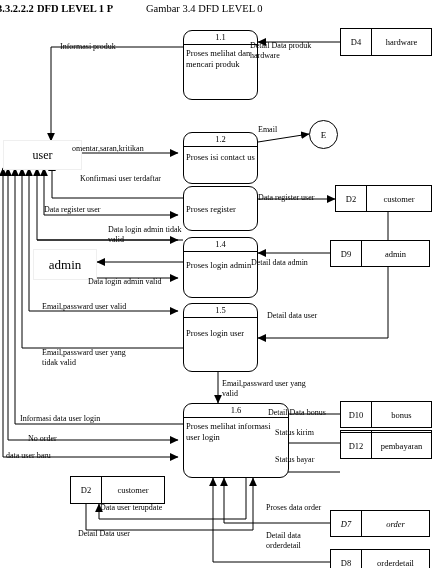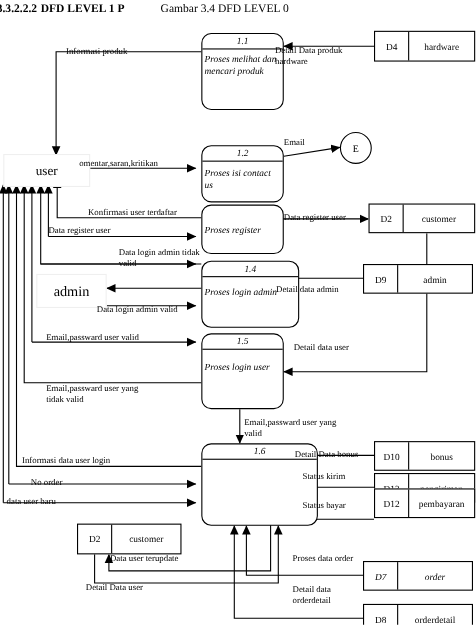--- a/index.html
+++ b/index.html
@@ -11,21 +11,20 @@
   #canvas{position:absolute;left:0;top:0;width:433px;height:568px;}
   svg.layer{position:absolute;left:0;top:0;width:433px;height:568px;pointer-events:none;}
 
   .hdr{position:absolute;font-weight:bold;font-size:10.5px;white-space:nowrap;}
   .hdr2{position:absolute;font-weight:normal;font-size:10.5px;white-space:nowrap;}
 
   
   .proc{
     position:absolute;border:1.2px solid #000;border-radius:9px;background:#fff;
     box-sizing:border-box;
-    font-style:italic;
   }
   .proc .pnum{
     position:absolute;left:0;right:0;top:1px;text-align:center;
     font-size:8.5px;line-height:11px;
   }
   .proc .pdiv{position:absolute;left:0;right:0;border-top:1.1px solid #000;}
   .proc .plbl{
     position:absolute;left:2px;right:2px;text-align:left;
     font-size:8.5px;line-height:10.5px;
   }
@@ -135,37 +134,40 @@
     <div class="pdiv" style="top:13px;"></div>
     <div class="plbl it" style="top:19px;">Proses
 isi contact us</div>
   </div>
 
   <div class="proc nohead" style="left:183px;top:186px;width:75px;height:45px;">
     <div class="plbl">Proses
 register</div>
   </div>
 
-  <div class="proc" style="left:183px;top:237px;width:89px;height:61px;">
+  <div class="proc" style="left:183px;top:237px;width:75px;height:61px;">
     <div class="pnum">1.4</div>
     <div class="pdiv" style="top:13px;"></div>
     <div class="plbl" style="top:22px;">Proses login
 admin</div>
   </div>
 
   <div class="proc" style="left:183px;top:303px;width:75px;height:69px;">
     <div class="pnum">1.5</div>
     <div class="pdiv" style="top:13px;"></div>
     <div class="plbl" style="top:24px;">Proses login
 user</div>
   </div>
 
   <div class="proc" style="left:183px;top:403px;width:106px;height:75px;">
     <div class="pnum">1.6</div>
     <div class="pdiv" style="top:13px;"></div>
+    <div class="plbl" style="top:17px;">Proses melihat
+informasi user
+login</div>
   </div>
 
   <div class="store" style="left:340px;top:28px;width:92px;height:28px;">
     <div class="sid">D4</div>
     <div class="snm">hardware</div>
   </div>
 
   <div class="store" style="left:335px;top:185px;width:97px;height:27px;">
     <div class="sid">D2</div>
     <div class="snm">customer</div>
@@ -179,21 +181,21 @@
   <div class="store" style="left:340px;top:401px;width:92px;height:27px;">
     <div class="sid">D10</div>
     <div class="snm">bonus</div>
   </div>
 
   <div class="store" style="left:340px;top:430px;width:92px;height:27px;">
     <div class="sid">D13</div>
     <div class="snm">pengiriman</div>
   </div>
 
-  <div class="store" style="left:340px;top:444px;width:92px;height:27px;">
+  <div class="store" style="left:340px;top:432px;width:92px;height:27px;">
     <div class="sid">D12</div>
     <div class="snm">pembayaran</div>
   </div>
 
   <div class="store" style="left:70px;top:476px;width:95px;height:28px;">
     <div class="sid">D2</div>
     <div class="snm">customer</div>
   </div>
 
   <div class="store" style="left:330px;top:510px;width:100px;height:27px;font-style:italic;">
@@ -216,21 +218,21 @@
 
   <div class="circ" style="left:309px;top:120px;width:27px;height:27px;">
     <span>E</span>
   </div>
 
   <div class="lbl" style="left:60px;top:42px;">Informasi  produk</div>
   <div class="lbl" style="left:250px;top:41px;">Detail Data  produk
 hardware</div>
   <div class="lbl" style="left:258px;top:125px;">Email</div>
   <div class="lbl" style="left:72px;top:144px;">omentar,saran,kritikan</div>
-  <div class="lbl" style="left:56px;top:188px;padding-left:24px;">Konfirmasi user terdaftar</div>
+  <div class="lbl" style="left:56px;top:174px;padding-left:24px;">Konfirmasi user terdaftar</div>
   <div class="lbl" style="left:44px;top:205px;">Data register user</div>
   <div class="lbl" style="left:258px;top:193px;">Data register user</div>
   <div class="lbl" style="left:92px;top:225px;margin-left:16px;">Data login admin tidak
 valid</div>
   <div class="lbl" style="left:88px;top:277px;">Data login admin valid</div>
   <div class="lbl" style="left:251px;top:258px;">Detail data admin</div>
   <div class="lbl" style="left:42px;top:302px;">Email,passward user valid</div>
   <div class="lbl" style="left:267px;top:311px;">Detail data user</div>
   <div class="lbl" style="left:42px;top:348px;">Email,passward user  yang
 tidak  valid</div>

